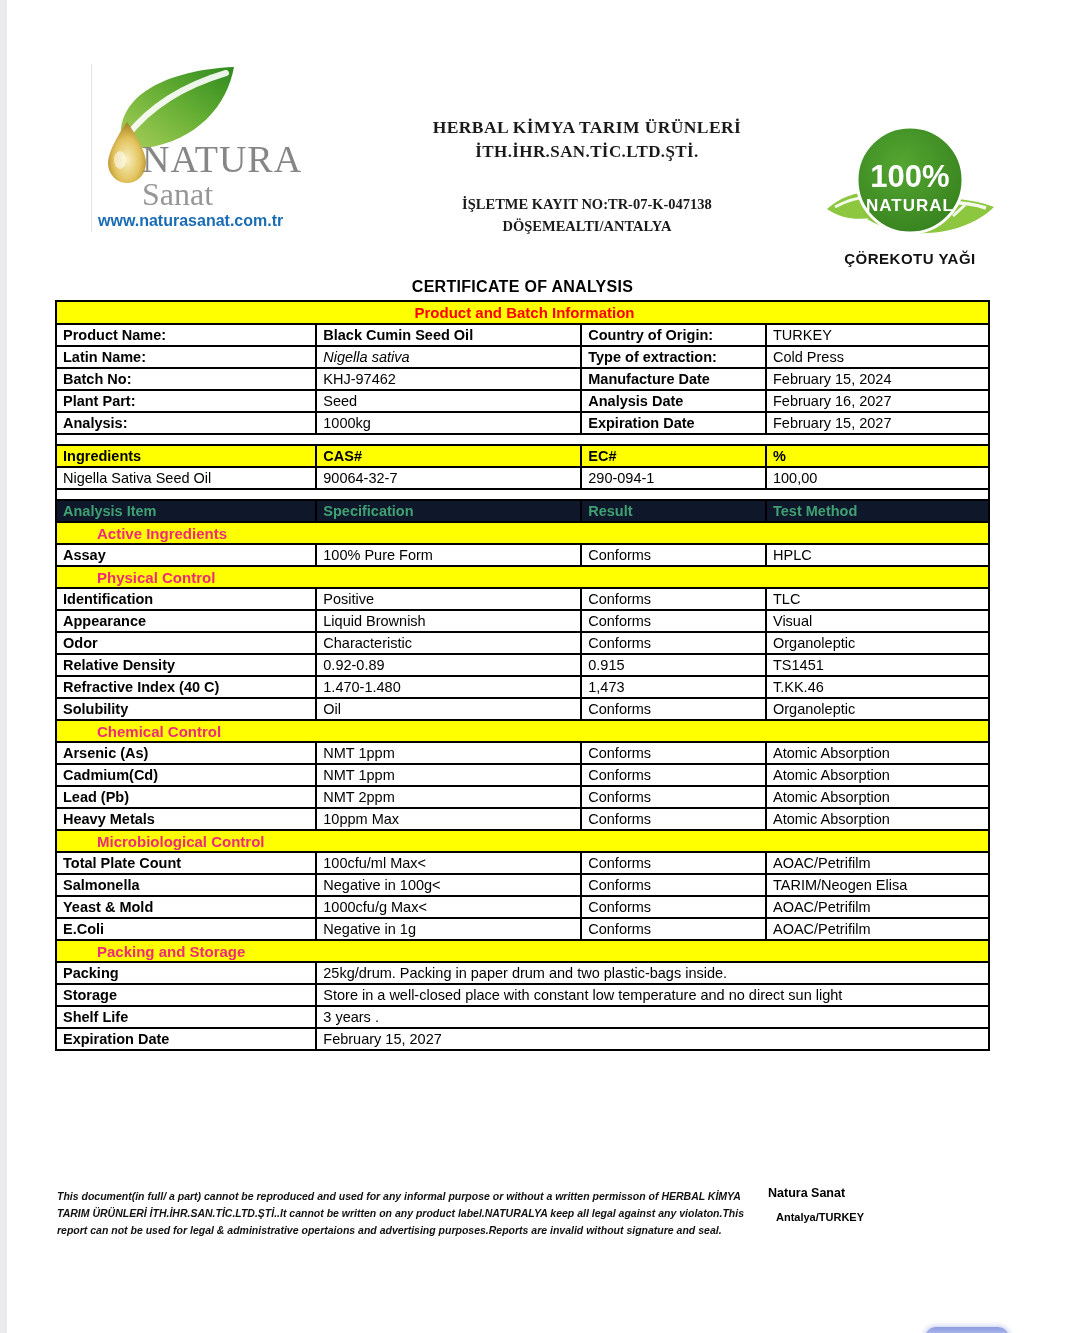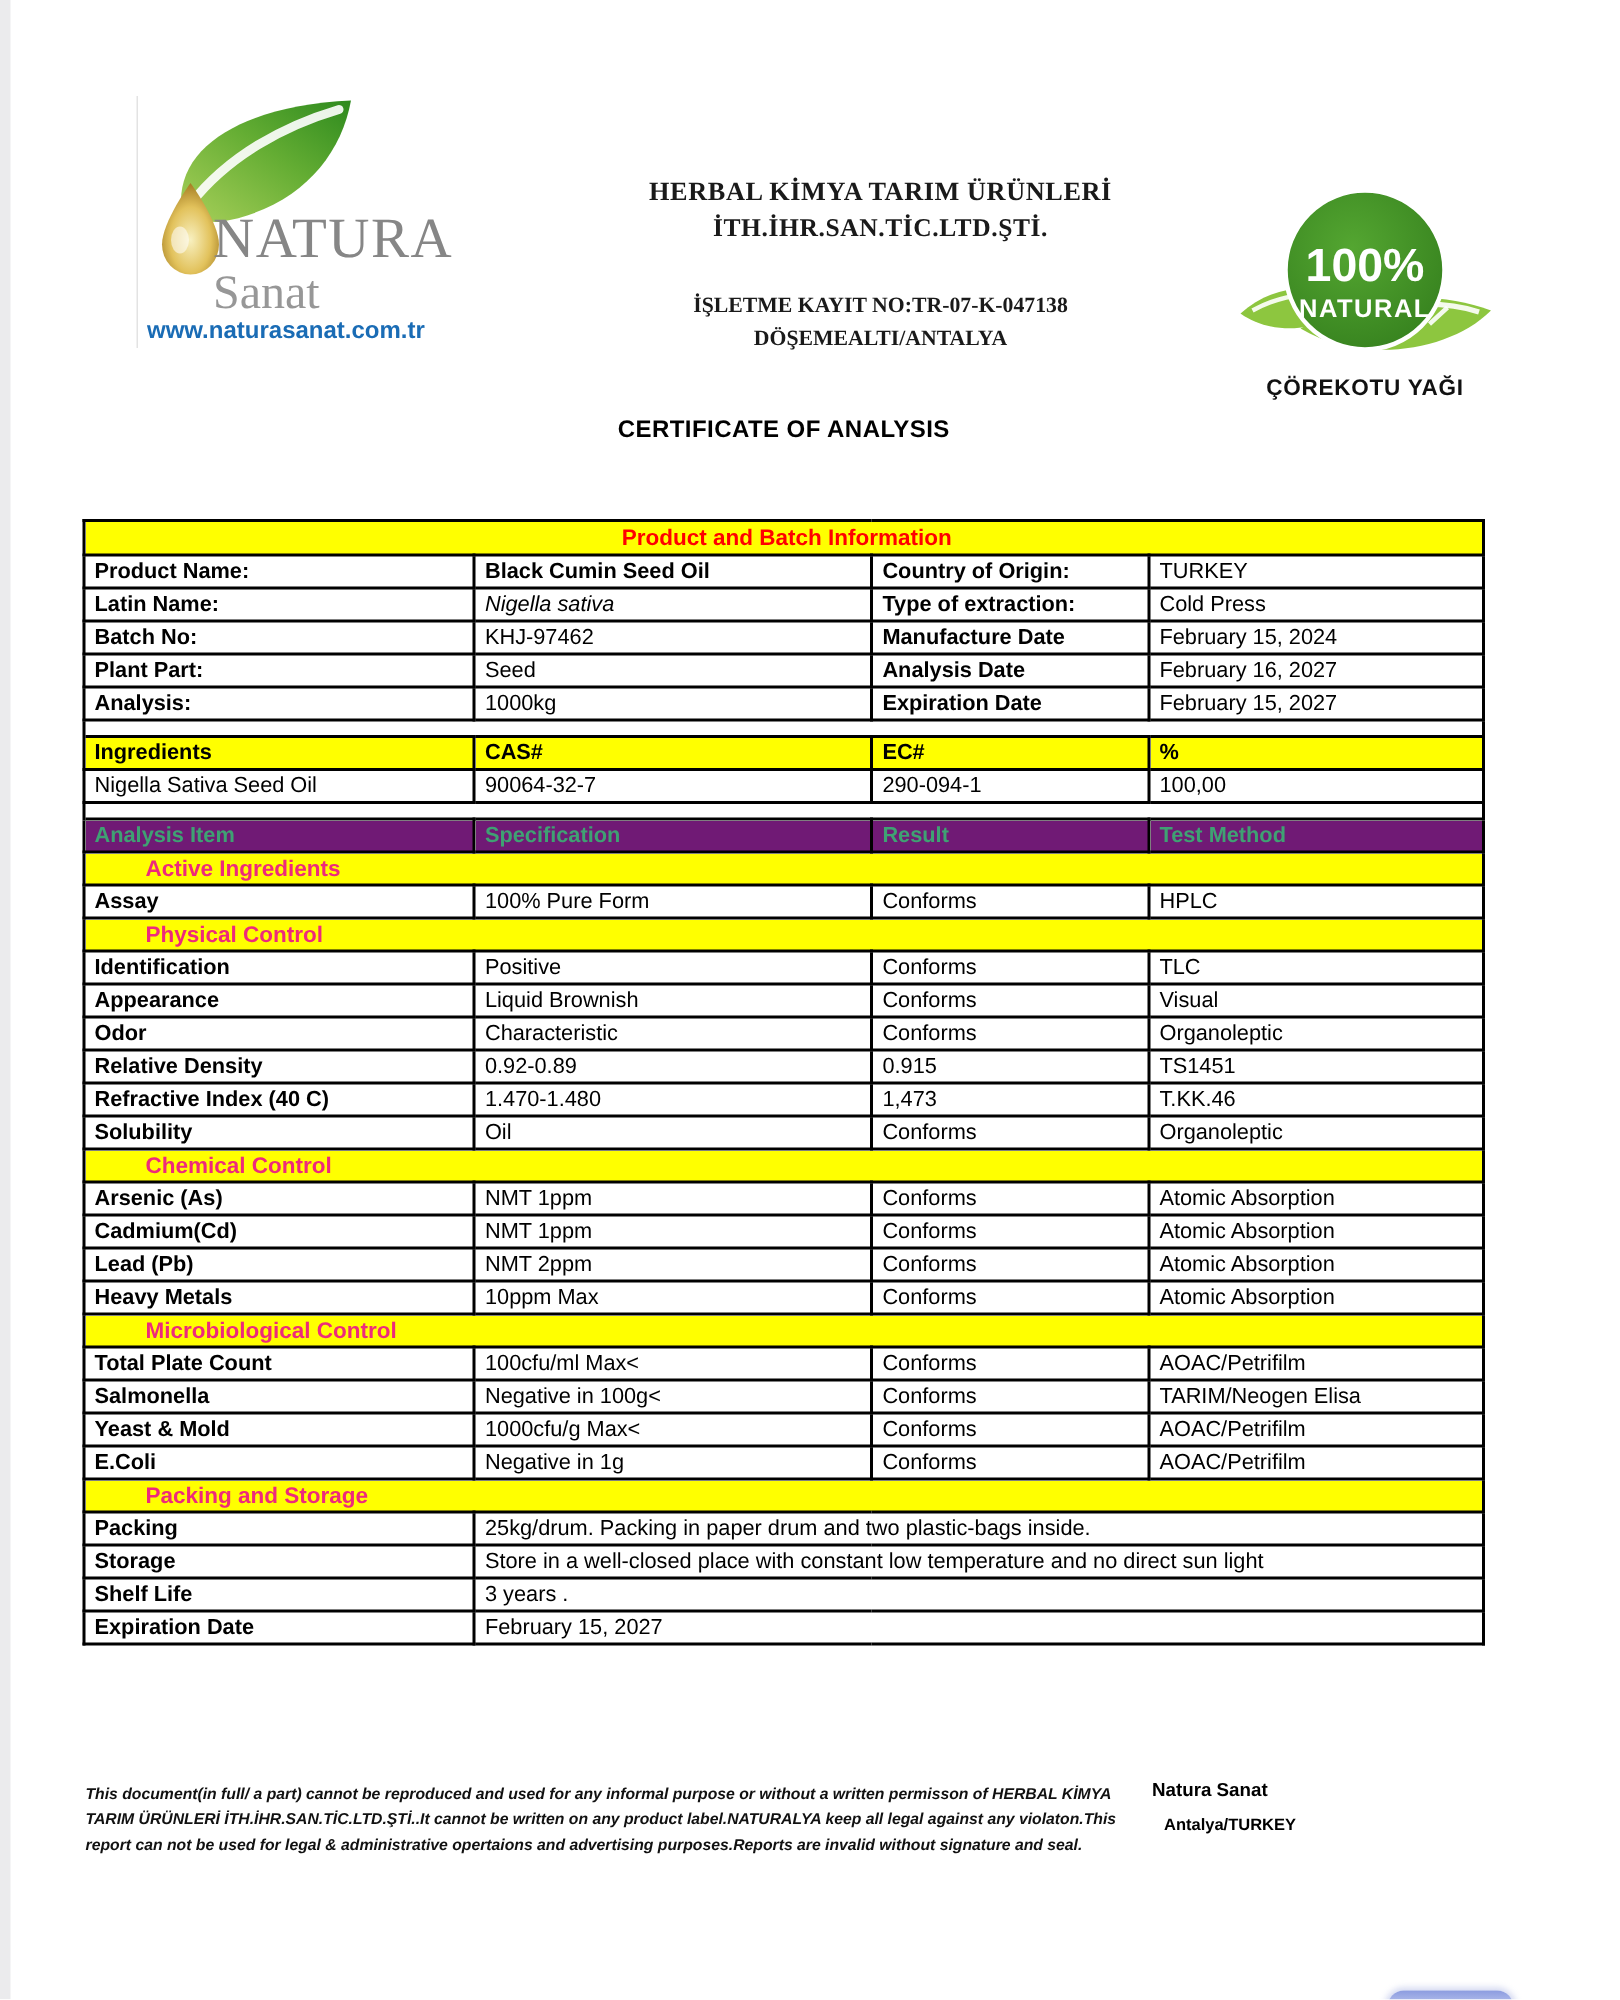--- a/index.html
+++ b/index.html
@@ -25,27 +25,27 @@
   .registry-line{font-size:14.5px;line-height:22px;}
 
   .badge-svg{position:absolute;left:823px;top:123px;}
   .badge-caption{position:absolute;left:825px;top:250px;width:170px;text-align:center;
                  font-size:15px;font-weight:bold;letter-spacing:.5px;color:#111;}
 
   
   .doc-title{position:absolute;left:55px;top:278px;width:935px;text-align:center;
              font-size:16px;font-weight:bold;letter-spacing:.3px;}
   .coa-table-wrap{position:absolute;left:55px;top:300px;width:935px;}
-  table.coa{border-collapse:collapse;width:935px;table-layout:fixed;margin-top:46px;}
+  table.coa{border-collapse:collapse;width:935px;table-layout:fixed;}
   table.coa td{border:2px solid #000;height:20px;padding:0 2px 0 6px;font-size:14.5px;
                overflow:hidden;white-space:nowrap;vertical-align:middle;background:#fff;}
   tr.tr-banner td{background:#ffff00;color:#ff0000;font-weight:bold;text-align:center;font-size:15px;height:21px;}
   tr.tr-sec td{background:#ffff00;color:#ee2a7b;font-weight:bold;font-size:15px;padding-left:40px;}
   tr.tr-yhead td{background:#ffff00;font-weight:bold;}
-  tr.tr-ghead td{background:#701a75;color:#3fa173;font-weight:bold;}
+  tr.tr-ghead td{background:#0f172a;color:#3fa173;font-weight:bold;}
   tr.tr-gap td{border-top:0;border-bottom:0;border-left:2px solid #000;border-right:2px solid #000;
                height:9px;background:#fff;}
   td.bold{font-weight:bold;}
   td.italic{font-style:italic;}
 
   
   .disclaimer{position:absolute;left:57px;top:1188px;width:708px;font-size:10.5px;font-weight:bold;
               font-style:italic;line-height:1.62;color:#111;}
   .sig-line1{position:absolute;left:768px;top:1186px;font-size:12.5px;font-weight:bold;}
   .sig-line2{position:absolute;left:776px;top:1211px;font-size:11px;font-weight:bold;}

